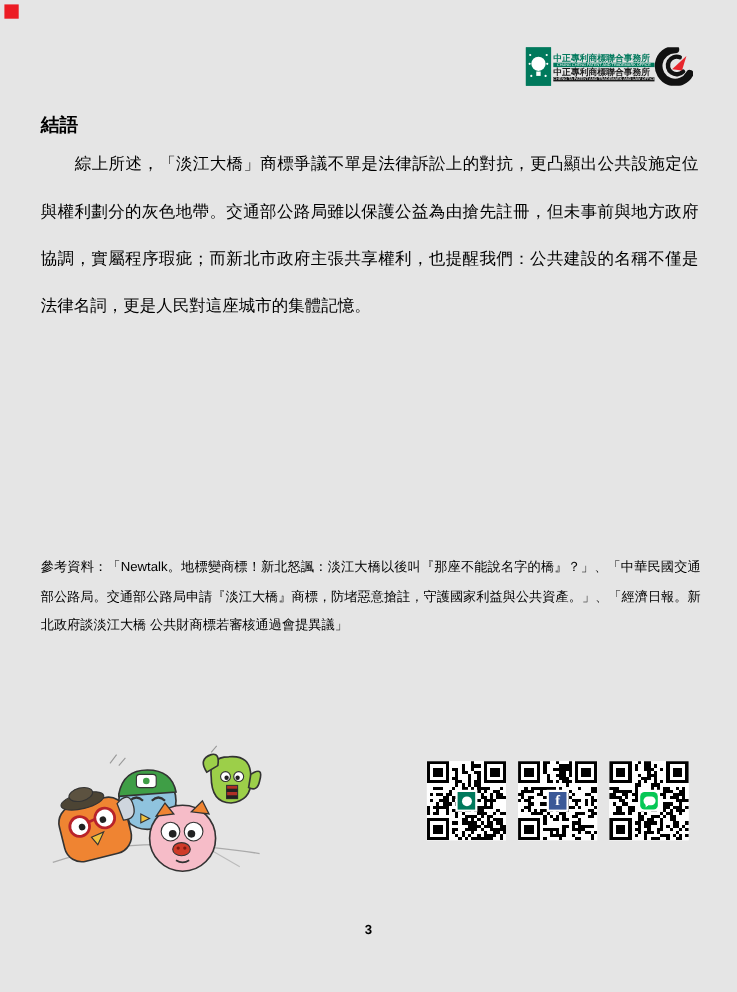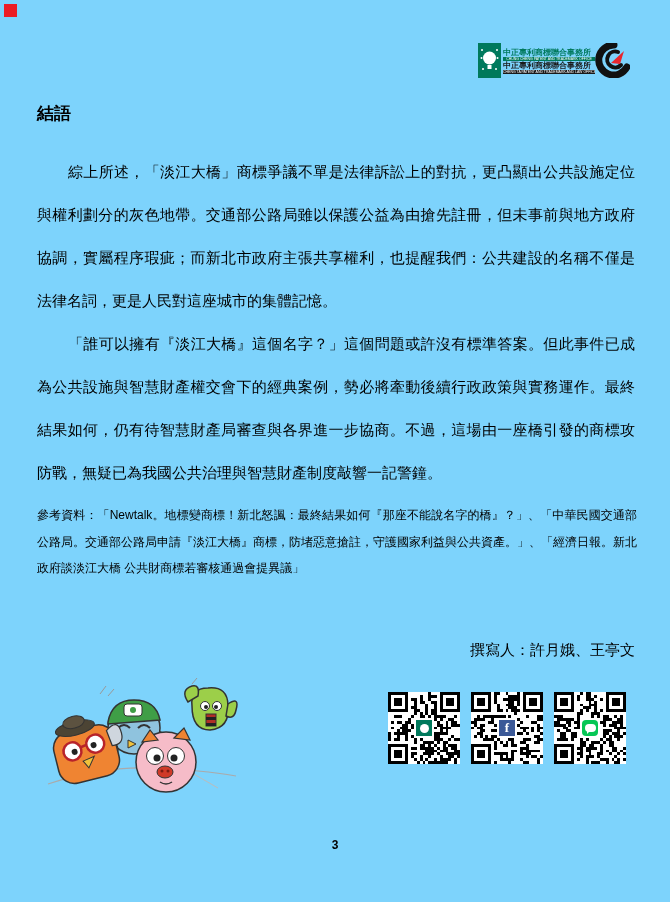--- a/index.html
+++ b/index.html
@@ -1,34 +1,34 @@
 <!DOCTYPE html>
 <html><head>
 <meta charset="utf-8">
 <style>
   html,body{margin:0;padding:0;}
   body{width:670px;height:902px;background:#ffffff;font-family:"Liberation Sans","DejaVu Sans",sans-serif;color:#111;}
-  .page{position:relative;width:670px;height:902px;background:#7dd3fc;overflow:hidden;}
+  .page{position:relative;width:670px;height:902px;background:#e5e5e5;overflow:hidden;}
 
   .corner-marker{position:absolute;left:4px;top:4px;width:13px;height:13px;background:#ec1c24;}
 
   
   .logo{position:absolute;left:478px;top:43px;width:152px;height:35px;display:flex;align-items:stretch;}
   .logo-mark{width:23px;height:35px;background:#00795c;display:flex;align-items:center;justify-content:center;flex:none;}
   .logo-textcol{flex:none;width:92px;display:flex;flex-direction:column;justify-content:center;margin-left:2px;}
   .logo-zh1{color:#00795c;font-weight:bold;font-size:8px;line-height:9px;white-space:nowrap;letter-spacing:0px;}
   .logo-zh2{color:#1a1a1a;font-weight:bold;font-size:8px;line-height:9px;white-space:nowrap;}
   .logo-bar{height:4px;font-size:3.5px;line-height:4px;color:#fff;text-align:center;overflow:hidden;white-space:nowrap;}
   .bar-green{background:#00795c;}
   .bar-black{background:#1a1a1a;}
   .logo-swoosh{flex:none;width:36px;height:35px;margin-left:-1px;}
 
   
   .heading{position:absolute;left:37px;top:102px;font-size:17px;font-weight:bold;color:#000;}
-  .bodytext{position:absolute;left:37px;top:150px;width:598px;}
+  .bodytext{position:absolute;left:37px;top:128px;width:598px;}
   .bodytext p{margin:0;font-size:15px;line-height:43px;text-align:justify;text-justify:inter-ideograph;text-indent:31px;color:#000;}
   .references{position:absolute;left:37px;top:502px;width:600px;font-size:12px;line-height:26.5px;text-align:justify;color:#000;}
   .author{position:absolute;left:37px;top:641px;width:598px;text-align:right;font-size:15px;color:#000;}
 
   
   .mascots{position:absolute;left:42px;top:676px;width:200px;height:132px;}
   .qr-row{position:absolute;left:388px;top:692px;display:flex;gap:11px;}
   .qr{position:relative;width:72px;height:72px;background:#fff;}
   .qr svg{display:block;width:72px;height:72px;shape-rendering:crispEdges;}
   .qr-center{position:absolute;left:26px;top:26px;width:20px;height:20px;background:#fff;display:flex;align-items:center;justify-content:center;}
@@ -72,26 +72,24 @@
       <path d="M20,2 A15,15 0 1 0 33,24" fill="none" stroke="#111" stroke-width="7" stroke-linecap="round"></path>
       <path d="M24,9 A8,8 0 1 0 27,22" fill="none" stroke="#111" stroke-width="4" stroke-linecap="round"></path>
       <path d="M17,20 L30,8 L26,21 Z" fill="#e8262d"></path>
     </svg>
   </div>
 
   <div class="heading">結語</div>
 
   <div class="bodytext">
     <p>綜上所述，「淡江大橋」商標爭議不單是法律訴訟上的對抗，更凸顯出公共設施定位與權利劃分的灰色地帶。交通部公路局雖以保護公益為由搶先註冊，但未事前與地方政府協調，實屬程序瑕疵；而新北市政府主張共享權利，也提醒我們：公共建設的名稱不僅是法律名詞，更是人民對這座城市的集體記憶。</p>
-    <p>「誰可以擁有『淡江大橋』這個名字？」這個問題或許沒有標準答案。但此事件已成為公共設施與智慧財產權交會下的經典案例，勢必將牽動後續行政政策與實務運作。最終結果如何，仍有待智慧財產局審查與各界進一步協商。不過，這場由一座橋引發的商標攻防戰，無疑已為我國公共治理與智慧財產制度敲響一記警鐘。</p>
   </div>
 
-  <div class="references">參考資料：「Newtalk。地標變商標！新北怒諷：最終結果如何『那座不能說名字的橋』？」、「中華民國交通部公路局。交通部公路局申請『淡江大橋』商標，防堵惡意搶註，守護國家利益與公共資產。」、「經濟日報。新北政府談淡江大橋 公共財商標若審核通過會提異議」</div>
-
-  <div class="author">撰寫人：許月娥、王亭文</div>
+  <div class="references">參考資料：「Newtalk。地標變商標！新北怒諷：淡江大橋以後叫『那座不能說名字的橋』？」、「中華民國交通部公路局。交通部公路局申請『淡江大橋』商標，防堵惡意搶註，守護國家利益與公共資產。」、「經濟日報。新北政府談淡江大橋 公共財商標若審核通過會提異議」</div>
+
 
   <svg class="mascots" viewBox="0 0 200 132">
 
     <path d="M6,108 Q60,90 110,92 Q160,94 194,100" fill="none" stroke="#aaa" stroke-width="1.2"></path>
     <path d="M150,97 L176,112" fill="none" stroke="#bbb" stroke-width="1"></path>
 
     <path d="M58,18 L64,10 M66,20 L72,13 M150,8 L155,2" stroke="#999" stroke-width="1" fill="none"></path>
 
     <g>
       <path d="M150,30 Q148,12 166,12 Q186,10 186,30 Q188,52 168,54 Q150,54 150,30 Z" fill="#9ccf49" stroke="#333" stroke-width="1.5"></path>

